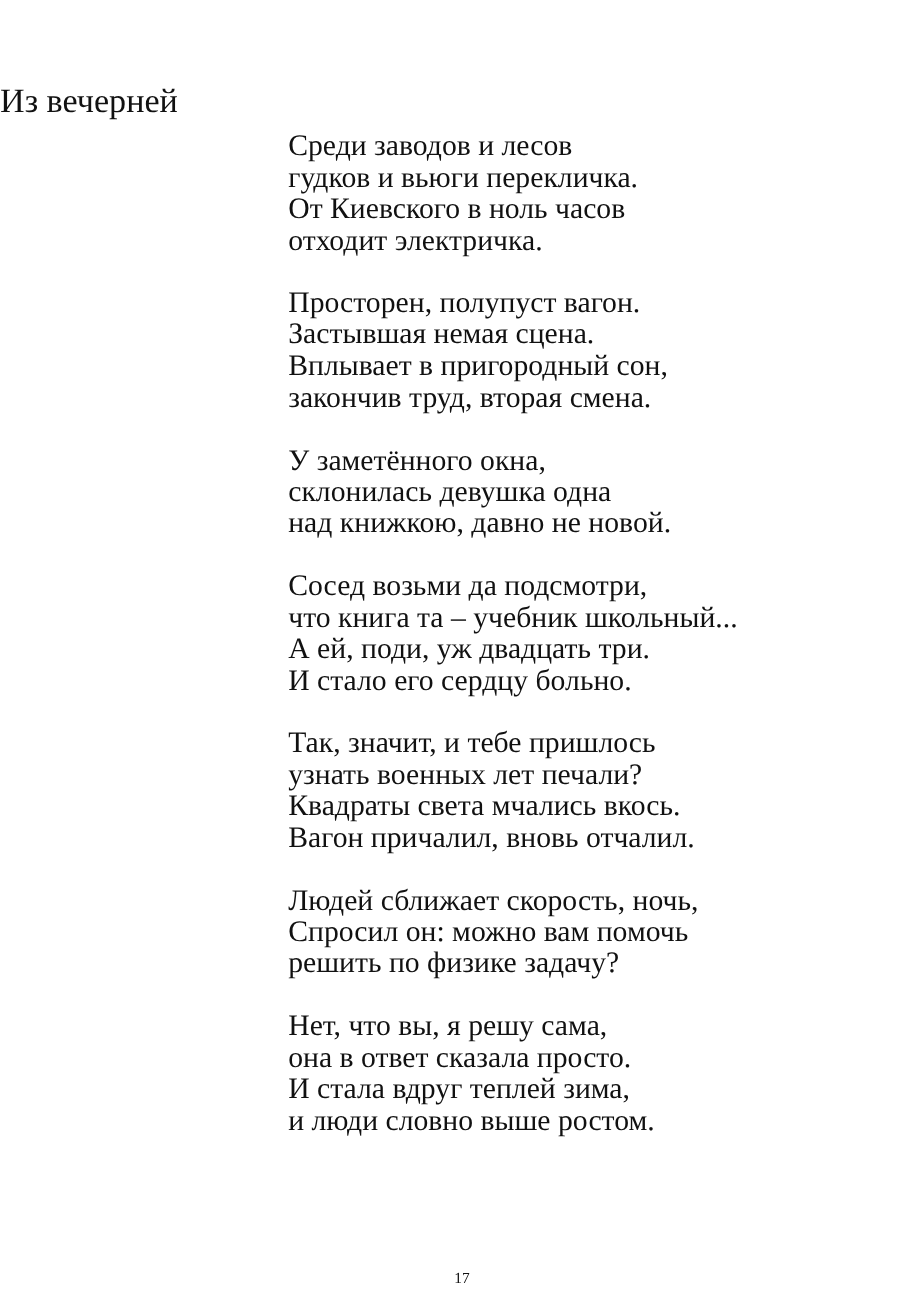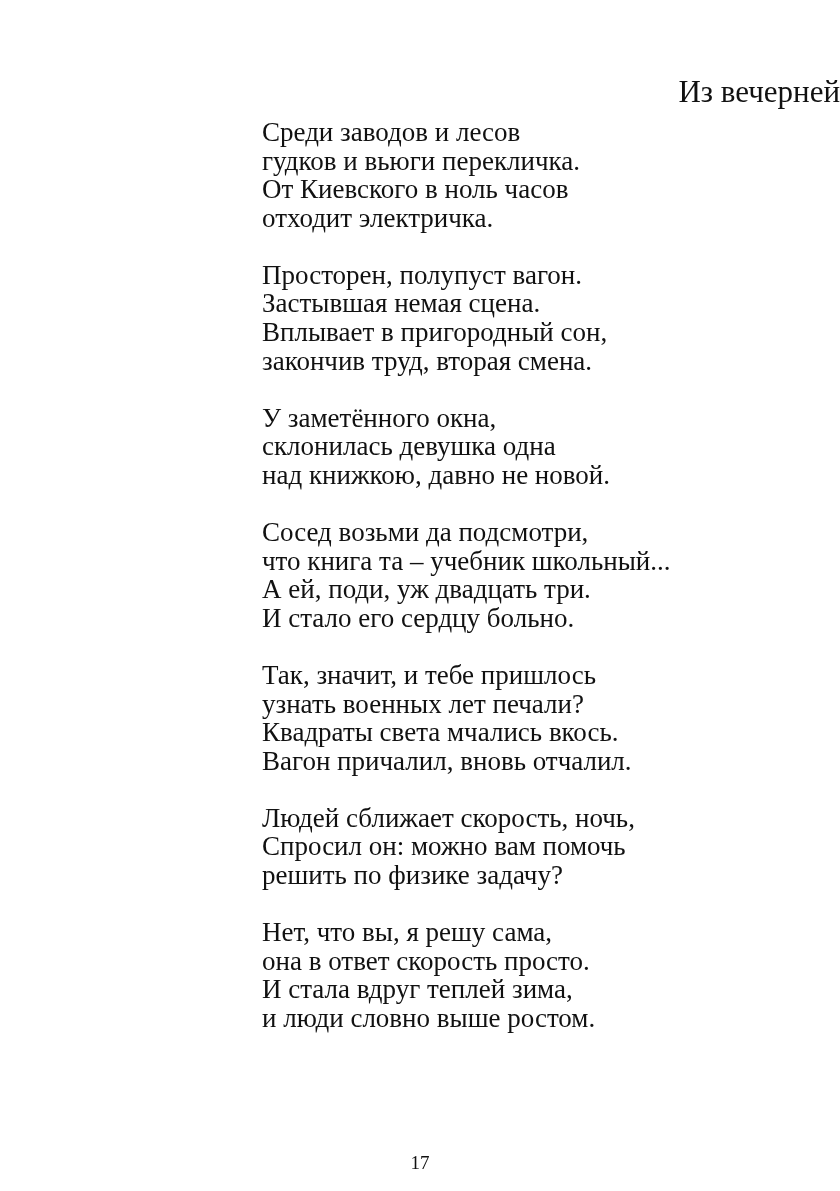--- a/index.html
+++ b/index.html
@@ -19,21 +19,21 @@
       position: absolute;
       left: 0; top: 0;
       width: 840px;
       height: 1191px;
     }
     .title {
       position: absolute;
       top: 72px;
       left: 0;
       width: 840px;
-      text-align: right;
+      text-align: left;
       font-size: 31px;
       line-height: 40px;
       font-weight: normal;
       margin: 0;
       padding-left: 0;
     }
     .poem {
       position: absolute;
       left: 262px;
       top: 118px;
@@ -47,21 +47,21 @@
       font-size: 27px;
       line-height: 28.6px;
       white-space: nowrap;
     }
     .page-number {
       position: absolute;
       top: 1150px;
       left: 0;
       width: 840px;
       text-align: center;
-      font-size: 19px;
+      font-size: 14px;
       line-height: 26px;
     }
   </style>
 </head>
 <body>
 
 <div class="page">
 
   <h1 class="title">Из вечерней</h1>
 
@@ -102,21 +102,21 @@
     </div>
 
     <div class="stanza">
       <span class="line">Людей сближает скорость, ночь,</span>
       <span class="line">Спросил он: можно вам помочь</span>
       <span class="line">решить по физике задачу?</span>
     </div>
 
     <div class="stanza">
       <span class="line">Нет, что вы, я решу сама,</span>
-      <span class="line">она в ответ скорость просто.</span>
+      <span class="line">она в ответ сказала просто.</span>
       <span class="line">И стала вдруг теплей зима,</span>
       <span class="line">и люди словно выше ростом.</span>
     </div>
 
   </div>
 
   <div class="page-number">17</div>
 
 </div>
 

